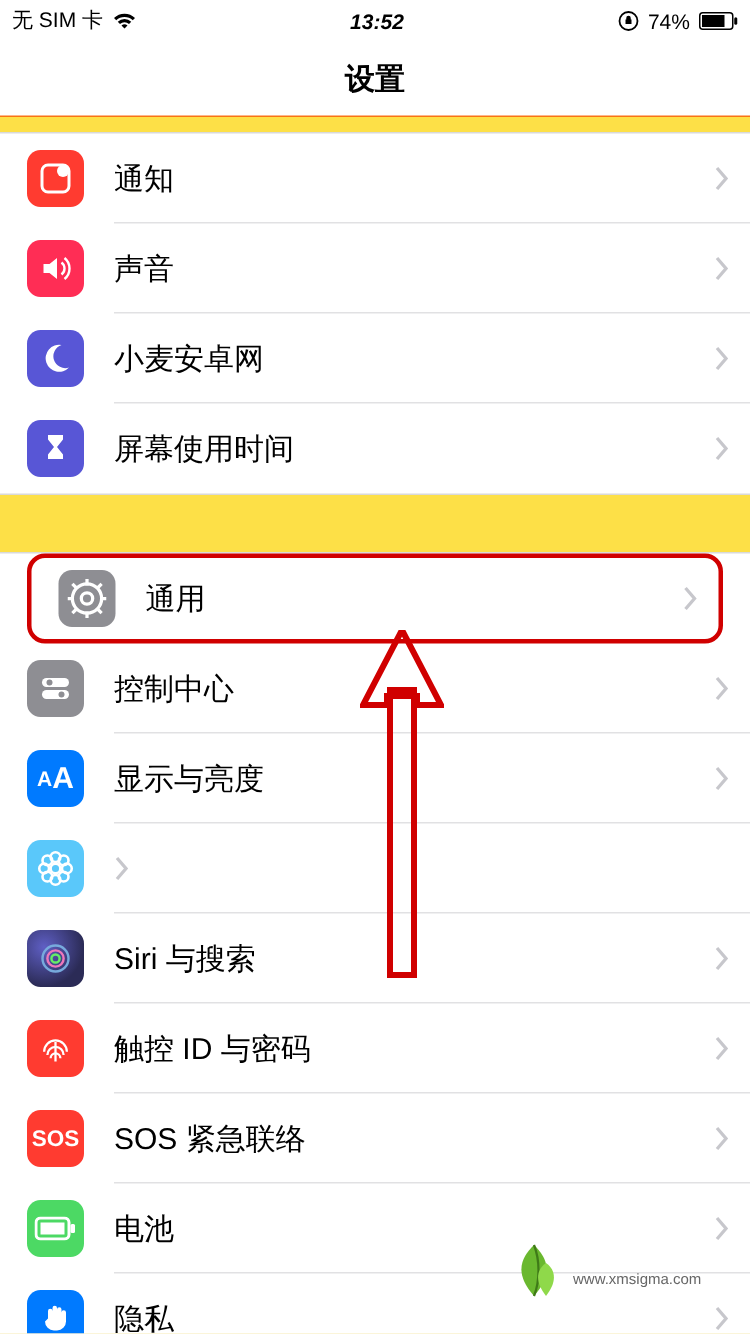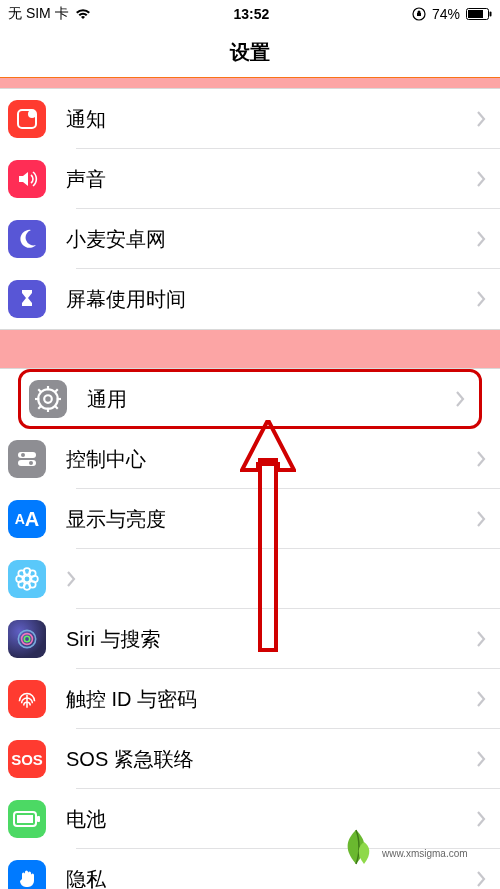--- a/index.html
+++ b/index.html
@@ -3,35 +3,35 @@
 <meta charset="utf-8">
 <style>
   * { margin: 0; padding: 0; box-sizing: border-box; }
   html, body { width: 500px; height: 889px; font-family: -apple-system, "Helvetica Neue", Arial, sans-serif; background: #f5f5f6; color: #000; }
   .statusbar { height: 28px; display: flex; align-items: center; justify-content: space-between; padding: 0 8px; background: #fff; font-size: 14px; }
   .statusbar .left, .statusbar .right { display: flex; align-items: center; gap: 6px; }
   .statusbar .right svg, .statusbar .left svg { display: block; }
   .header { height: 50px; display: flex; align-items: center; justify-content: center; background: #fff; border-bottom: 1px solid #f97316; font-size: 20px; font-weight: 600; }
   .group { background: #fff; border-top: 1px solid #d9d9d9; border-bottom: 1px solid #d9d9d9; }
   .gap { height: 38px; }
-  .row { height: 60px; display: flex; align-items: center; padding-left: 8px; position: relative; }
+  .row { height: 60px; display: flex; align-items: center; padding-left: 18px; position: relative; }
   .row .sep { position: absolute; left: 76px; right: 0; bottom: 0; height: 1px; background: #e1e1e3; }
   .row:last-child .sep { display: none; }
   .icon-box { width: 38px; height: 38px; border-radius: 9px; display: flex; align-items: center; justify-content: center; margin-right: 20px; flex-shrink: 0; }
   .label { font-size: 20px; flex: 1; }
   .chev { margin-right: 14px; display: flex; align-items: center; }
   .highlight { border: 3px solid #d00000; border-radius: 12px; margin: 0 18px; }
   
   .arrow { position: absolute; left: 240px; top: 420px; width: 56px; height: 240px; pointer-events: none; }
   
   .watermark { position: absolute; right: 6px; bottom: 18px; width: 160px; height: 50px; display: flex; align-items: center; gap: 4px; pointer-events: none; }
   .watermark .wm-text { font-size: 16px; font-weight: 700; color: #333; letter-spacing: 1px; }
   .watermark .wm-url { font-size: 10px; color: #666; margin-top: 14px; }
   .wm-leaf { width: 44px; height: 44px; }
-  .container { position: relative; width: 500px; height: 889px; background: #fca5a5; overflow: hidden; }
+  .container { position: relative; width: 500px; height: 889px; background: #fde047; overflow: hidden; }
   
   .bg-red { background: #ff3b30; }
   .bg-pink { background: #ff2d55; }
   .bg-purple { background: #5856d6; }
   .bg-grey { background: #8e8e93; }
   .bg-blue { background: #007aff; }
   .bg-cyan { background: #5ac8fa; }
   .bg-siri { background: radial-gradient(circle at 30% 30%, #5f5fc4, #2b2b56 70%); }
   .bg-green { background: #4cd964; }
   .ic-white { color: #fff; font-size: 22px; font-weight: 700; }
@@ -42,21 +42,21 @@
 
 <div class="statusbar">
   <div class="left">
     <span>无 SIM 卡</span>
     <span>
       <svg width="16" height="12" viewBox="0 0 16 12">
             <path d="M8 11 L6 9 A3 3 0 0 1 10 9 Z M3.5 6.5 A6.5 6.5 0 0 1 12.5 6.5 L11 8 A4.5 4.5 0 0 0 5 8 Z M1 4 A10 10 0 0 1 15 4 L13.5 5.5 A8 8 0 0 0 2.5 5.5 Z" fill="#000"></path>
           </svg>
     </span>
   </div>
-  <div style="font-weight:600;">13:52</div>
+  <div style="font-weight:600;font-style:italic;">13:52</div>
   <div class="right">
     <span>
       <svg width="14" height="14" viewBox="0 0 14 14">
             <circle cx="7" cy="7" r="6" fill="none" stroke="#000" stroke-width="1.2"></circle>
             <path d="M5.5 6 v-1 a1.5 1.5 0 0 1 3 0 v1 h.5 v3 h-4 v-3 z" fill="#000"></path>
           </svg>
     </span>
     <span>74%</span>
     <span>
       <svg width="26" height="12" viewBox="0 0 26 12">

